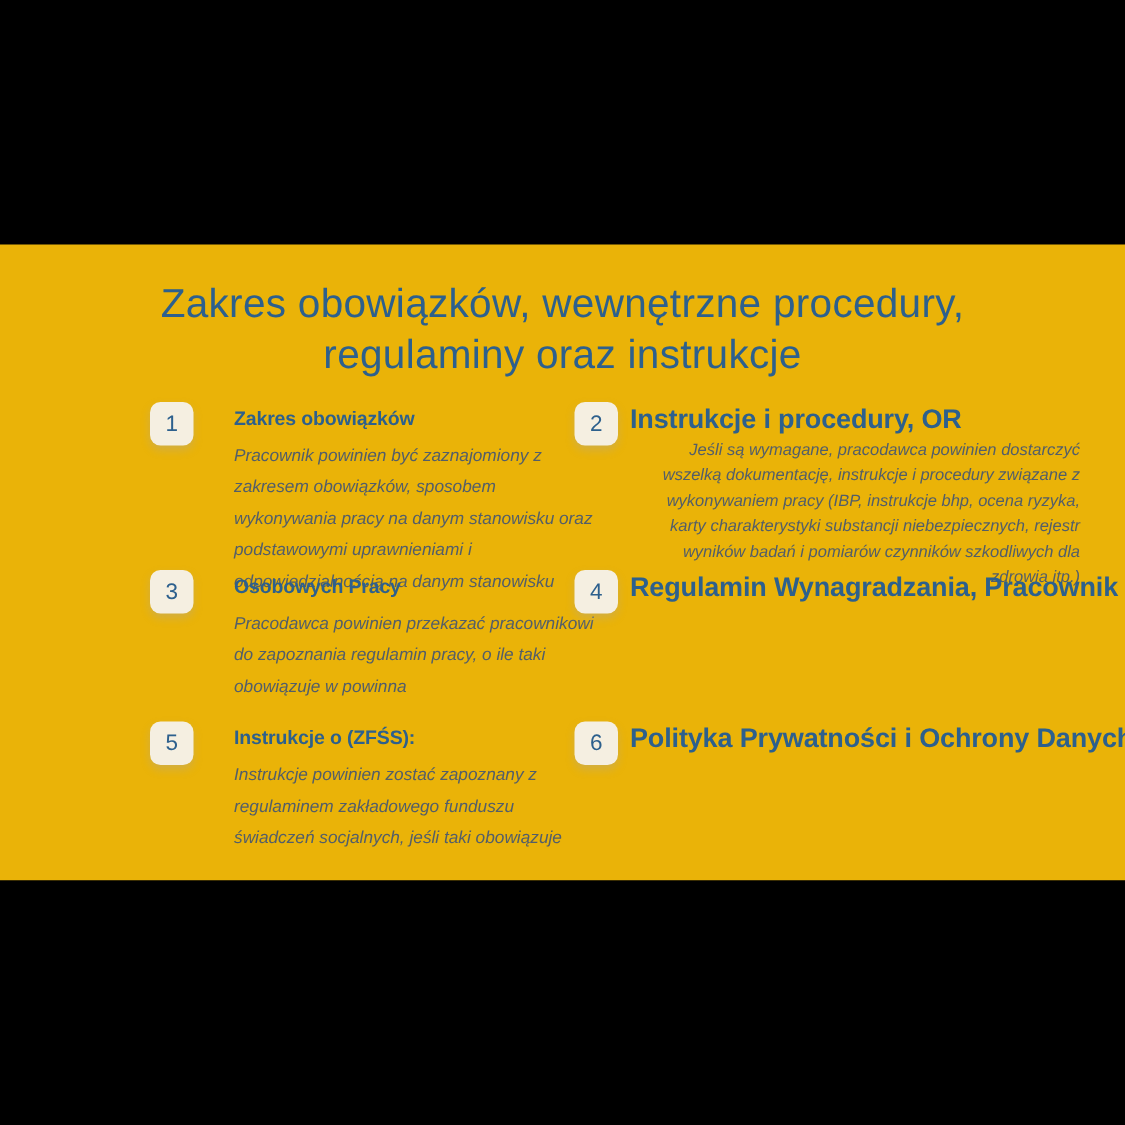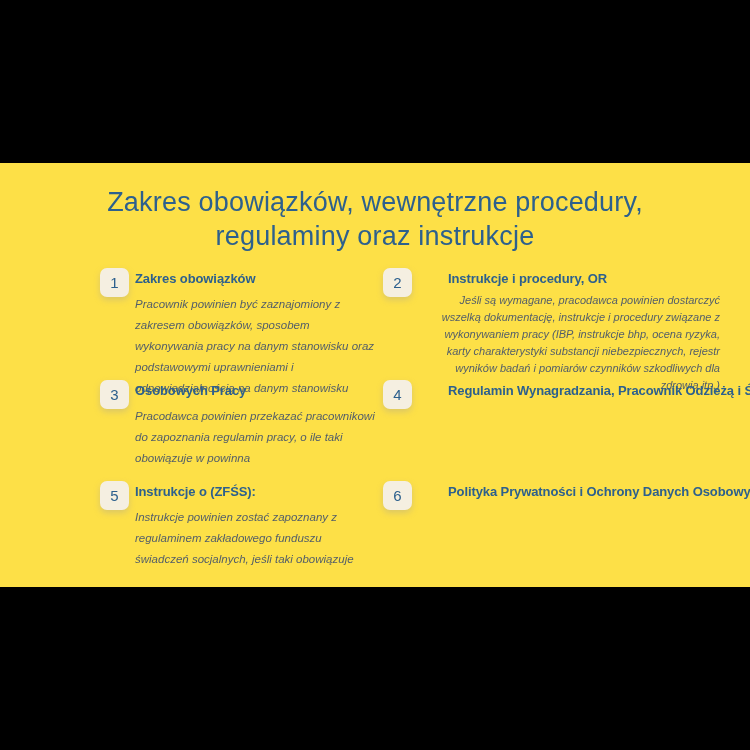--- a/index.html
+++ b/index.html
@@ -22,21 +22,21 @@
     background: #000000;
   }
   .letterbox.top { top: 0; height: 163px; }
   .letterbox.bottom { top: 587px; height: 163px; }
   .slide {
     position: absolute;
     top: 163px;
     left: 0;
     width: 750px;
     height: 424px;
-    background: #fde047;
+    background: #eab308;
   }
   .slide-title {
     position: absolute;
     top: 22px;
     left: 0;
     width: 750px;
     text-align: center;
     color: #2D608D;
     font-size: 27px;
     line-height: 34px;
@@ -57,31 +57,31 @@
     box-shadow: 0 3px 6px rgba(180, 168, 140, 0.45);
     color: #2D608D;
     font-size: 15px;
     line-height: 29px;
     text-align: center;
   }
   .item .content {
     position: absolute;
     top: 3px;
   }
-  .col-left .content  { left: 35px; width: 243px; }
+  .col-left .content  { left: 56px; width: 243px; }
   .col-right .content { left: 37px; width: 300px; }
   .item .heading {
     color: #2D608D;
     font-weight: 700;
     font-size: 13px;
     line-height: 16px;
     white-space: nowrap;
     letter-spacing: -0.1px;
   }
-  .col-right .heading { font-size: 13px; margin-left: 28px; }
+  .col-right .heading { font-size: 18px; }
   .item .body {
     color: #535E69;
     font-style: italic;
   }
   .col-left .body {
     margin-top: 7px;
     font-size: 11.5px;
     line-height: 21px;
   }
   .col-right .body {

